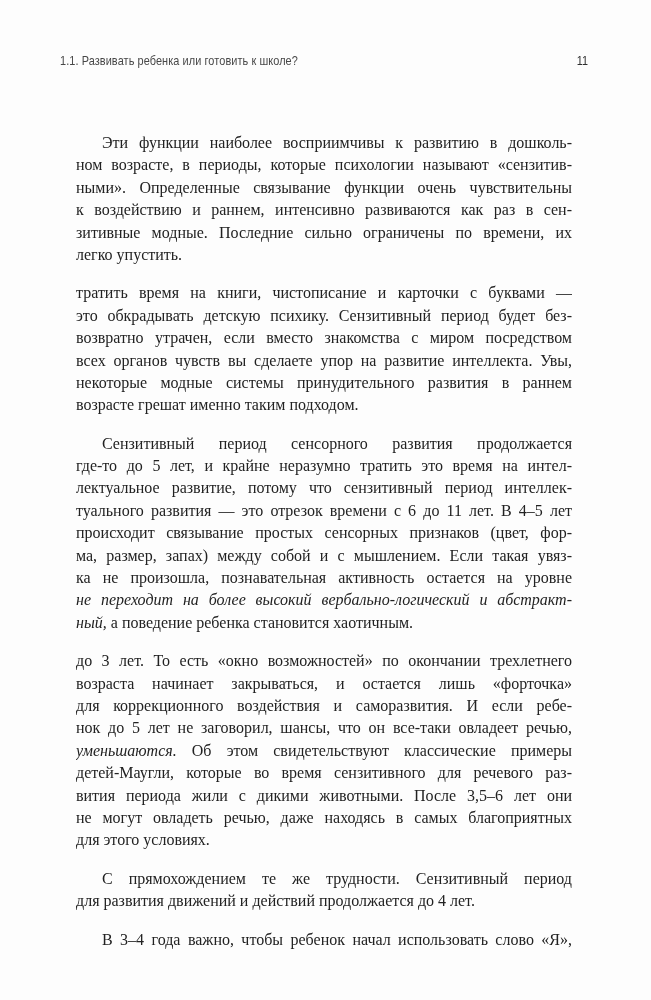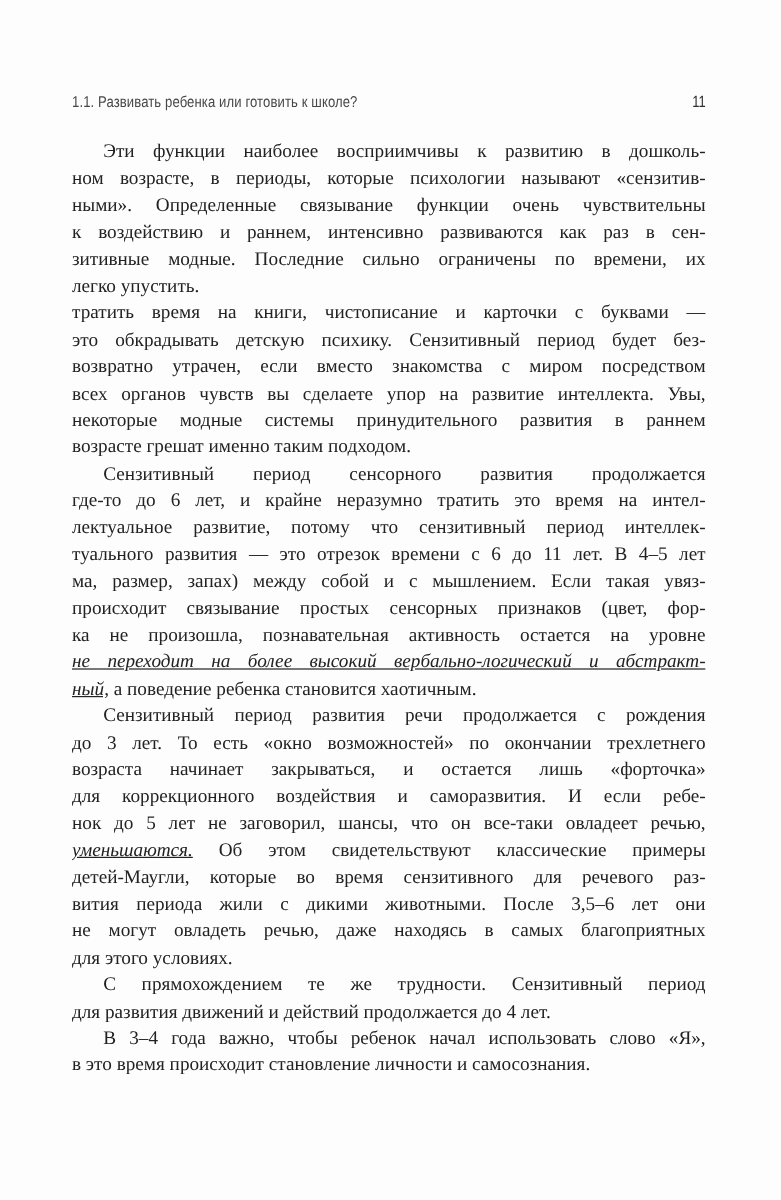--- a/index.html
+++ b/index.html
@@ -13,21 +13,20 @@
     box-sizing: border-box;
   }
   .page-header {
     position: absolute;
     top: 53px;
     left: 60px;
     right: 63px;
     display: flex;
     justify-content: space-between;
     align-items: baseline;
-    margin-top: 24px;
   }
   .running-title {
     font-family: "Liberation Sans", "DejaVu Sans", sans-serif;
     font-size: 13px;
     color: var(--header-ink, #474747);
     letter-spacing: 0.1px;
     transform: scaleX(0.84);
     transform-origin: left center;
     white-space: nowrap;
   }
@@ -40,35 +39,35 @@
   }
   .page-body {
     position: absolute;
     top: 116px;
     left: 60px;
     width: 528px;
     font-size: 16px;
     line-height: 22.4px;
     color: var(--ink, #222222);
   }
-  .para { margin: 0; }
+  .para { margin: 16px; }
   .line {
     text-align: justify;
     text-align-last: justify;
     height: 22.4px;
     overflow: hidden;
     white-space: normal;
   }
   .line.last {
     text-align-last: left;
   }
   .line.first {
     text-indent: 26px;
   }
-  .it { font-style: italic; text-decoration: underline; }
+  .it { font-style: italic; }
 </style>
 </head>
 <body>
 
 <div class="page" style="--paper: #fdfdfd; --ink: #222222; --header-ink: #474747; --number-ink: #2e2e2e;">
   <header class="page-header">
     <div class="running-title">1.1. Развивать ребенка или готовить к школе?</div>
     <div class="page-number">11</div>
   </header>
 
@@ -85,43 +84,41 @@
       <div class="para">
         <div class="line"><span>тратить время на книги, чистописание и карточки с буквами —</span></div>
         <div class="line"><span>это обкрадывать детскую психику. Сензитивный период будет без-</span></div>
         <div class="line"><span>возвратно утрачен, если вместо знакомства с миром посредством</span></div>
         <div class="line"><span>всех органов чувств вы сделаете упор на развитие интеллекта. Увы,</span></div>
         <div class="line"><span>некоторые модные системы принудительного развития в раннем</span></div>
         <div class="line last"><span>возрасте грешат именно таким подходом.</span></div>
       </div>
       <div class="para">
         <div class="line first"><span>Сензитивный период сенсорного развития продолжается</span></div>
-        <div class="line"><span>где-то до 6 лет, и крайне неразумно тратить это время на интел-</span></div>
+        <div class="line"><span>где-то до 5 лет, и крайне неразумно тратить это время на интел-</span></div>
         <div class="line"><span>лектуальное развитие, потому что сензитивный период интеллек-</span></div>
         <div class="line"><span>туального развития — это отрезок времени с 6 до 11 лет. В 4–5 лет</span></div>
+        <div class="line"><span>происходит связывание простых сенсорных признаков (цвет, фор-</span></div>
         <div class="line"><span>ма, размер, запах) между собой и с мышлением. Если такая увяз-</span></div>
-        <div class="line"><span>происходит связывание простых сенсорных признаков (цвет, фор-</span></div>
         <div class="line"><span>ка не произошла, познавательная активность остается на уровне</span></div>
         <div class="line"><span class="it">не переходит на более высокий вербально-логический и абстракт-</span></div>
         <div class="line last"><span class="it">ный,</span><span> а поведение ребенка становится хаотичным.</span></div>
       </div>
       <div class="para">
-        <div class="line first"><span>Сензитивный период развития речи продолжается с рождения</span></div>
         <div class="line"><span>до 3 лет. То есть «окно возможностей» по окончании трехлетнего</span></div>
         <div class="line"><span>возраста начинает закрываться, и остается лишь «форточка»</span></div>
         <div class="line"><span>для коррекционного воздействия и саморазвития. И если ребе-</span></div>
         <div class="line"><span>нок до 5 лет не заговорил, шансы, что он все-таки овладеет речью,</span></div>
         <div class="line"><span class="it">уменьшаются.</span><span> Об этом свидетельствуют классические примеры</span></div>
         <div class="line"><span>детей-Маугли, которые во время сензитивного для речевого раз-</span></div>
         <div class="line"><span>вития периода жили с дикими животными. После 3,5–6 лет они</span></div>
         <div class="line"><span>не могут овладеть речью, даже находясь в самых благоприятных</span></div>
         <div class="line last"><span>для этого условиях.</span></div>
       </div>
       <div class="para">
         <div class="line first"><span>С прямохождением те же трудности. Сензитивный период</span></div>
         <div class="line last"><span>для развития движений и действий продолжается до 4 лет.</span></div>
       </div>
       <div class="para">
         <div class="line first"><span>В 3–4 года важно, чтобы ребенок начал использовать слово «Я»,</span></div>
-        <div class="line last"><span>в это время происходит становление личности и самосознания.</span></div>
       </div>
     </main>
 </div>
 
 </body></html>

